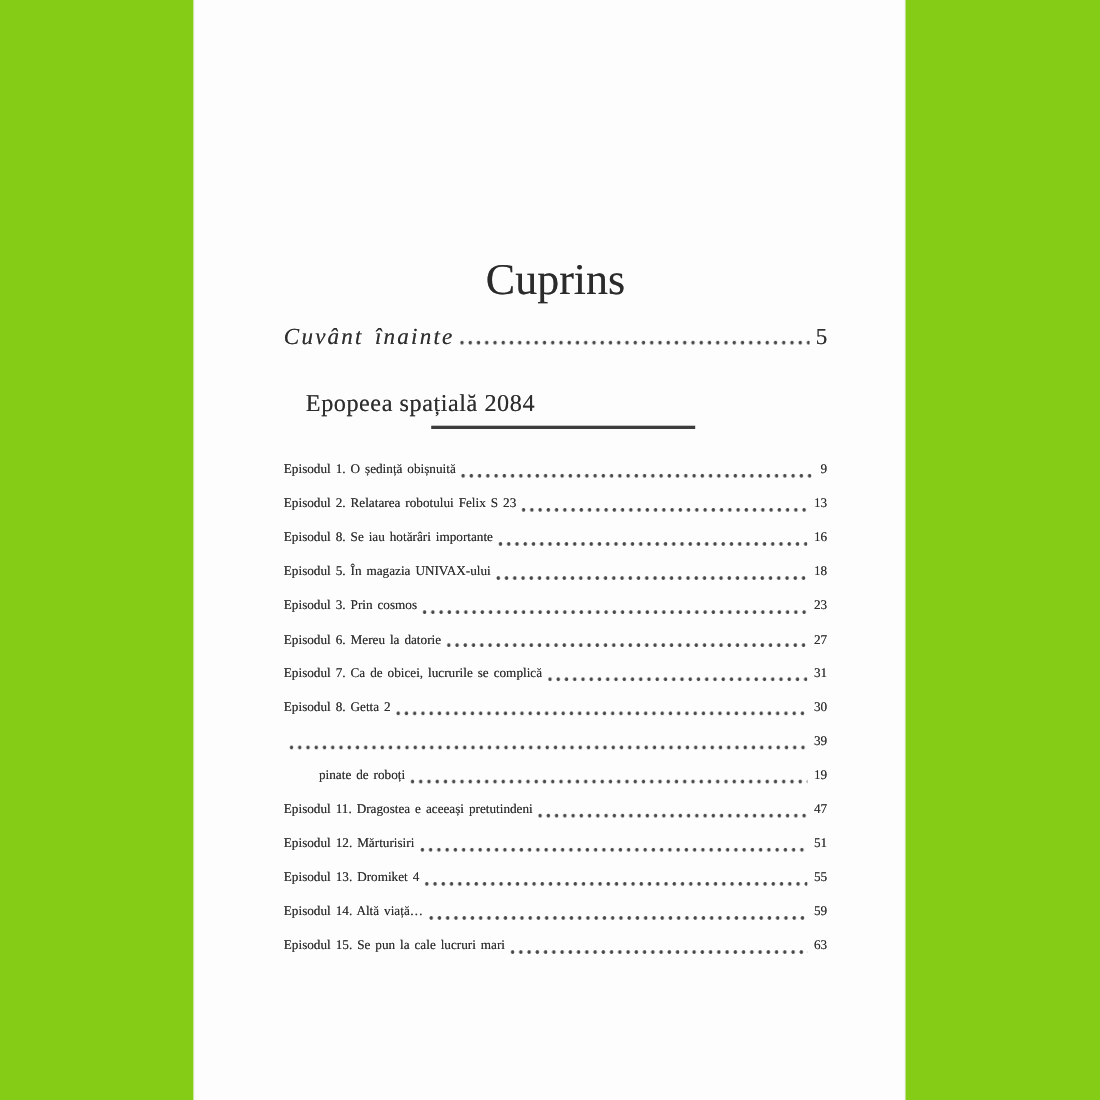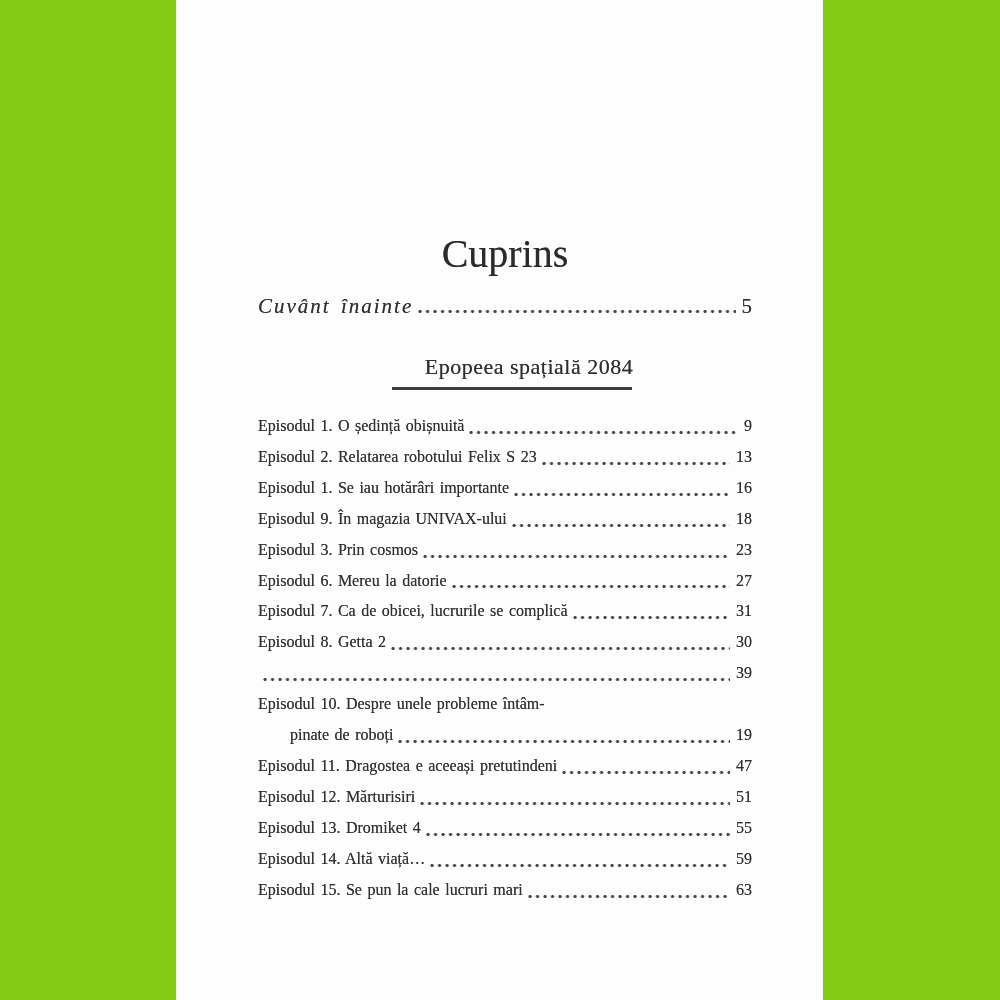--- a/index.html
+++ b/index.html
@@ -61,23 +61,23 @@
     font-style: italic;
     font-size: 21px;
     letter-spacing: 2px;
     word-spacing: 3px;
     white-space: pre;
     text-shadow: 0 0 0.5px rgba(47,47,47,0.7);
   }
   .section-heading {
     position: absolute;
     top: 352px;
-    left: 16px;
-    width: 100%;
-    text-align: center;
+    left: 4px;
+    width: 100%;
+    text-align: left;
     padding-left: 16px;
     box-sizing: border-box;
     font-size: 22px;
     line-height: 30px;
     letter-spacing: 0.5px;
     color: #2e2e2e;
     text-shadow: 0 0 0.5px rgba(46,46,46,0.7);
   }
   .section-rule {
     position: absolute;
@@ -90,21 +90,21 @@
   .toc {
     position: absolute;
     top: 411px;
     left: 0;
     width: 100%;
   }
   .row {
     display: flex;
     align-items: baseline;
     line-height: 30.9px;
-    font-size: 16px;
+    font-size: 12px;
   }
   .row .label {
     white-space: pre;
     word-spacing: 1.5px;
     text-shadow: 0 0 0.5px rgba(47,47,47,0.7);
   }
   .leader {
     flex: 1;
     align-self: flex-end;
     height: 5px;
@@ -145,26 +145,26 @@
         <span class="label">Episodul 1. O ședință obișnuită</span>
         <span class="leader"></span>
         <span class="pg">9</span>
       </div>
       <div class="row">
         <span class="label">Episodul 2. Relatarea robotului Felix S 23</span>
         <span class="leader"></span>
         <span class="pg">13</span>
       </div>
       <div class="row">
-        <span class="label">Episodul 1. Se iau hotărâri importante</span>
+        <span class="label">Episodul 8. Se iau hotărâri importante</span>
         <span class="leader"></span>
         <span class="pg">16</span>
       </div>
       <div class="row">
-        <span class="label">Episodul 9. În magazia UNIVAX-ului</span>
+        <span class="label">Episodul 5. În magazia UNIVAX-ului</span>
         <span class="leader"></span>
         <span class="pg">18</span>
       </div>
       <div class="row">
         <span class="label">Episodul 3. Prin cosmos</span>
         <span class="leader"></span>
         <span class="pg">23</span>
       </div>
       <div class="row">
         <span class="label">Episodul 6. Mereu la datorie</span>
@@ -177,25 +177,20 @@
         <span class="pg">31</span>
       </div>
       <div class="row">
         <span class="label">Episodul 8. Getta 2</span>
         <span class="leader"></span>
         <span class="pg">30</span>
       </div>
       <div class="row">
         <span class="leader"></span>
         <span class="pg">39</span>
-      </div>
-      <div class="row no-leader">
-        <span class="label">Episodul 10. Despre unele probleme întâm-</span>
-        <span class="leader"></span>
-
       </div>
       <div class="row continuation">
         <span class="label">pinate de roboți</span>
         <span class="leader"></span>
         <span class="pg">19</span>
       </div>
       <div class="row">
         <span class="label">Episodul 11. Dragostea e aceeași pretutindeni</span>
         <span class="leader"></span>
         <span class="pg">47</span>

